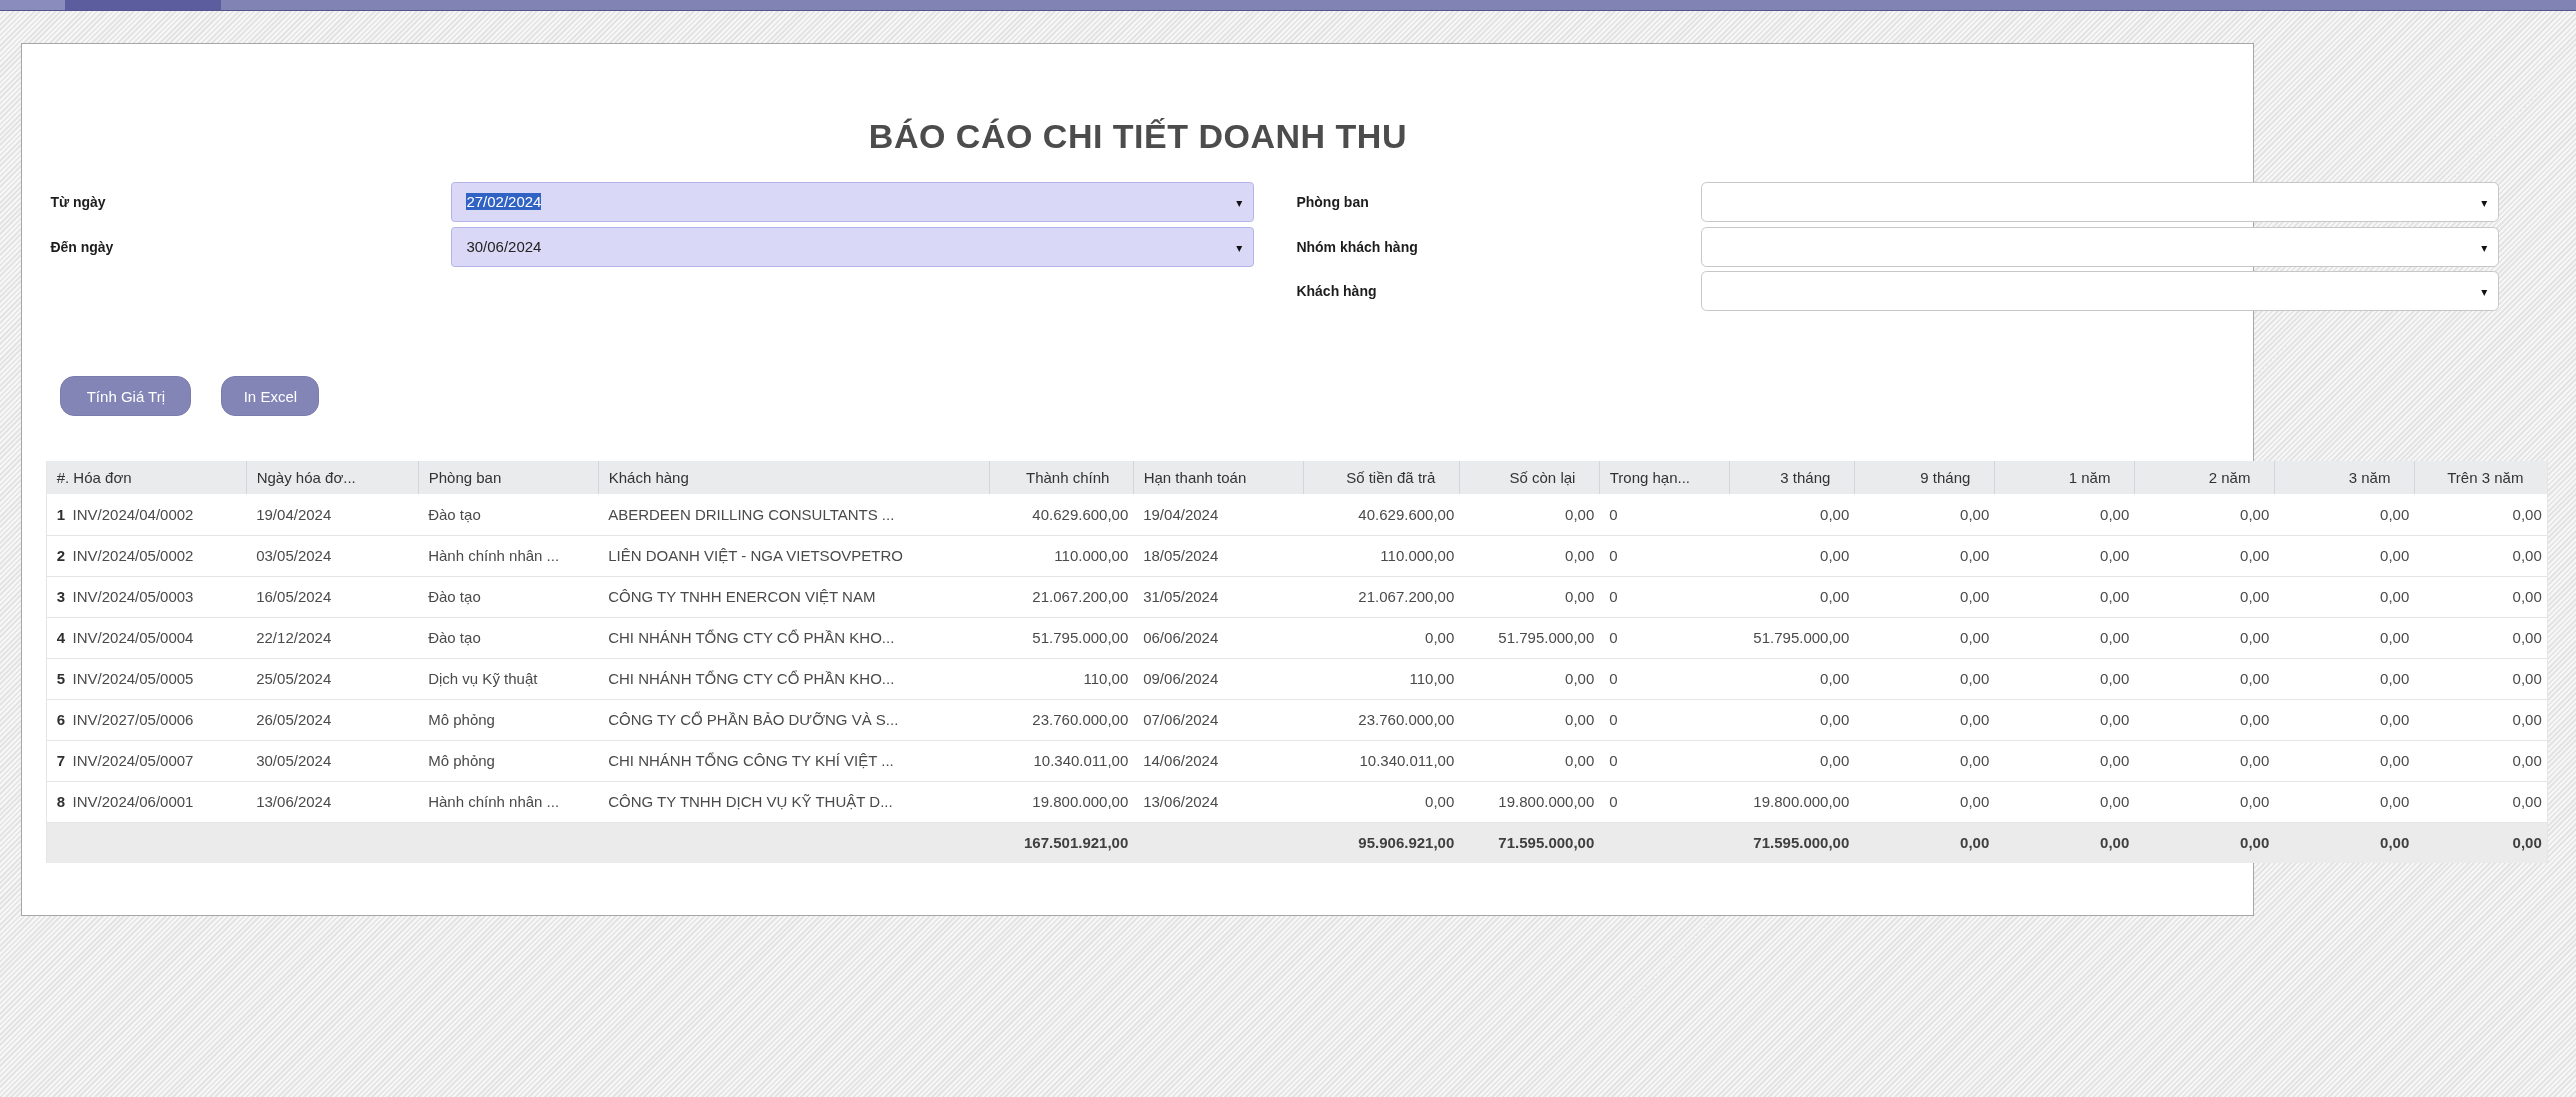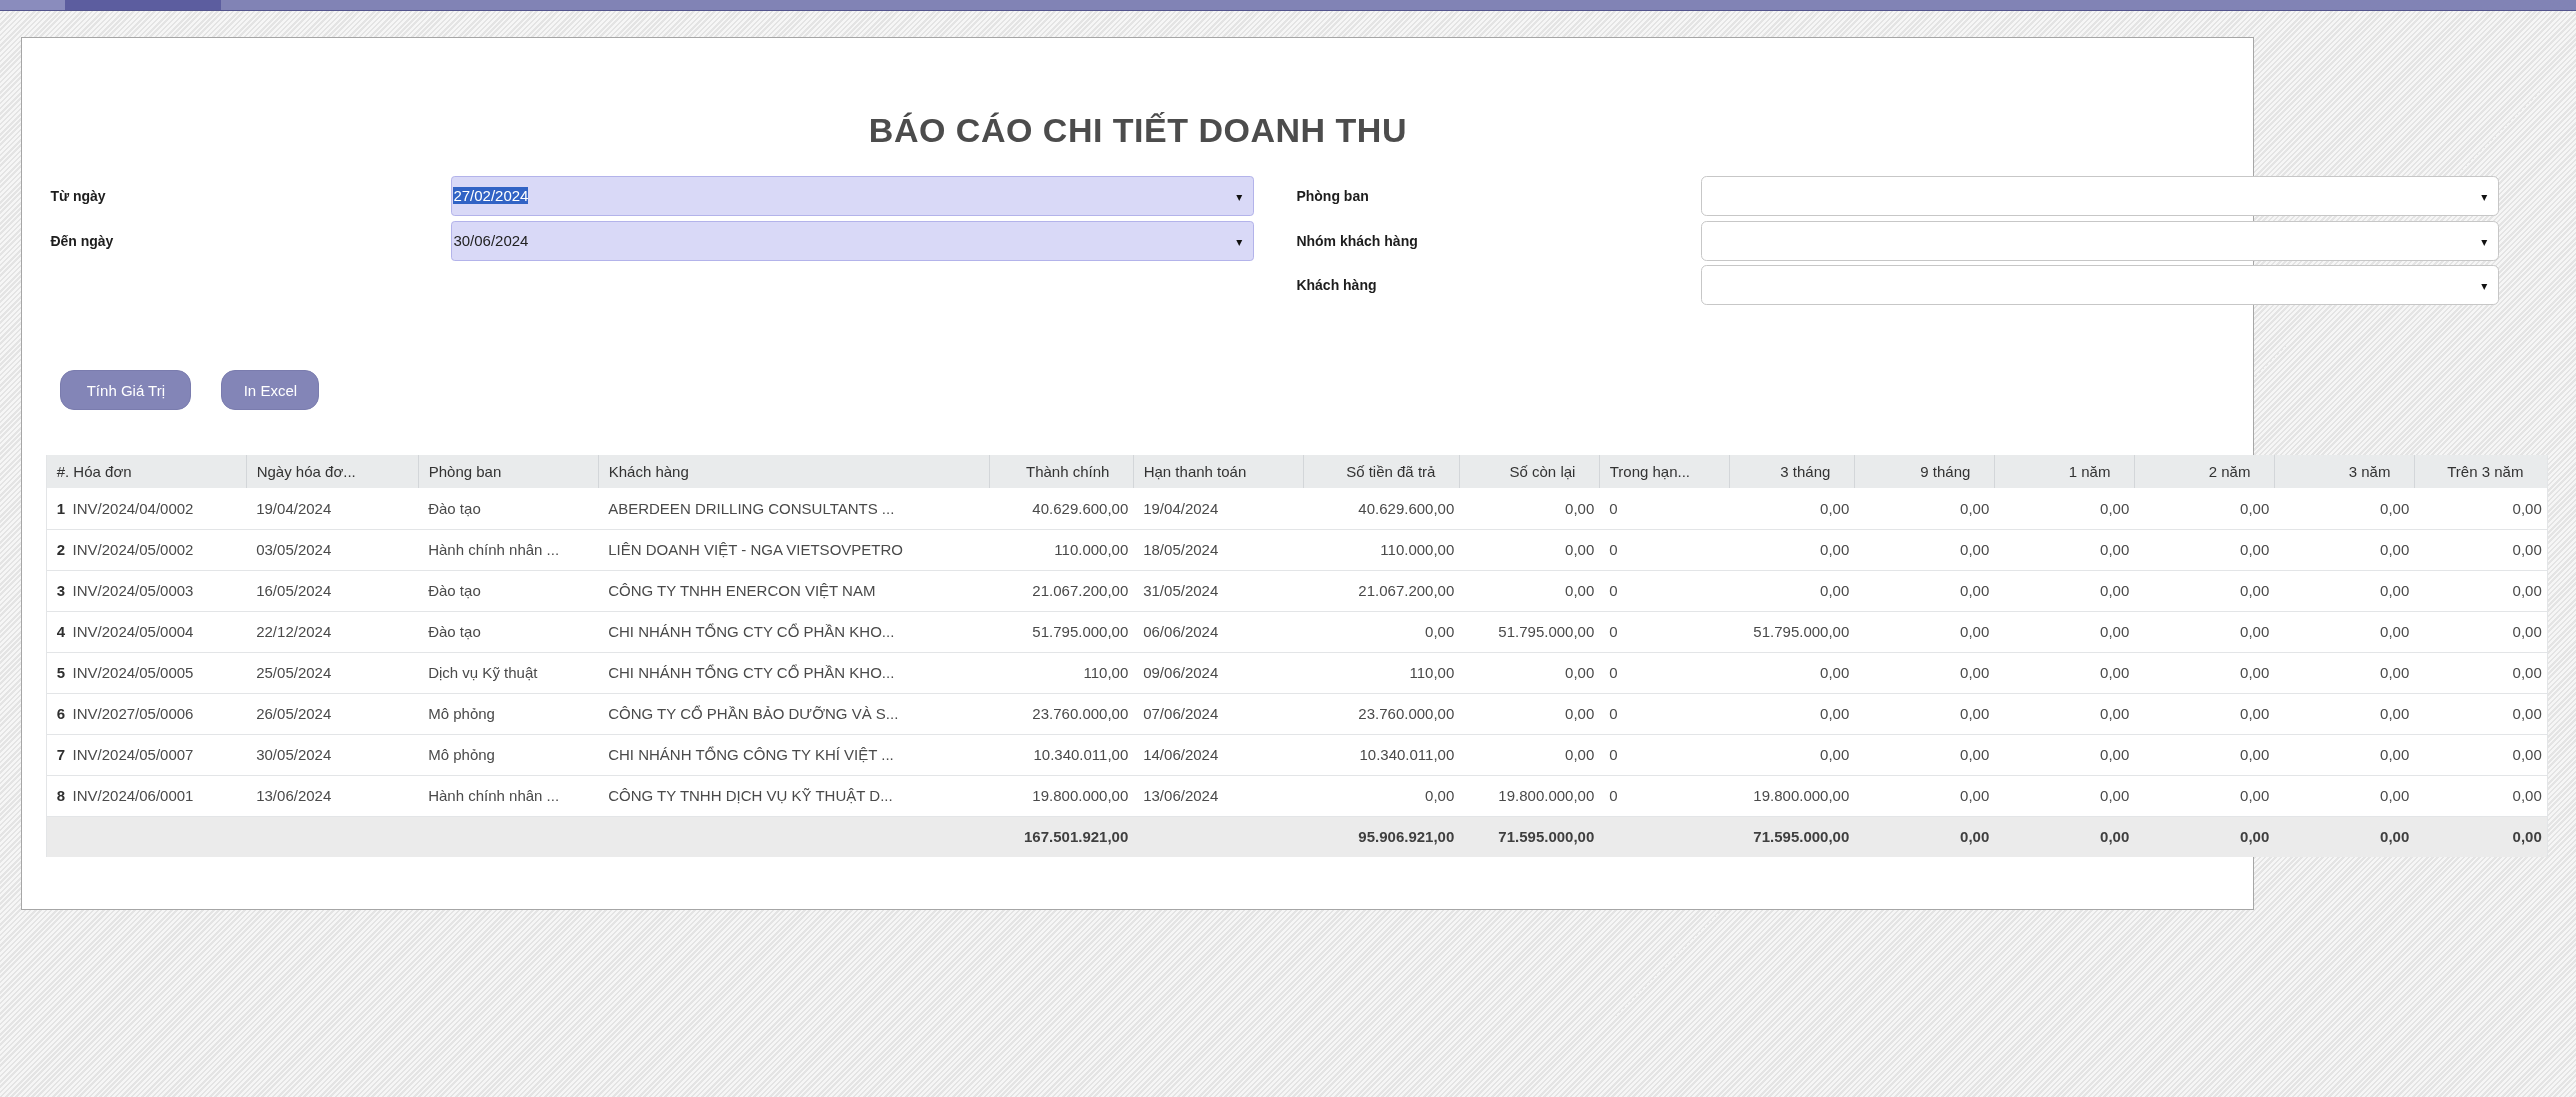--- a/index.html
+++ b/index.html
@@ -7,25 +7,25 @@
     position:relative;width:2576px;height:1097px;overflow:hidden;
     font-family:"Liberation Sans","DejaVu Sans",sans-serif;
     background:#ececec;
     background-image:repeating-linear-gradient(135deg, rgba(255,255,255,.55) 0 1.9px, rgba(0,0,0,.035) 1.9px 3.7px);
   }
   
   .topbar{position:absolute;left:0;top:0;width:2576px;height:10.2px;background:#8183b5;border-bottom:1.9px solid #53548c;}
   .topbar .seg1{position:absolute;left:0;top:0;width:65px;height:10.2px;background:#8a8cbd;}
   .topbar .seg2{position:absolute;left:65px;top:0;width:156px;height:10.2px;background:#5c5d9f;}
   
-  .card{position:absolute;left:21.4px;top:37px;width:2233px;height:873px;background:#fff;border:0.9px solid #a6a6a6;box-sizing:border-box;}
+  .card{position:absolute;left:21.4px;top:43px;width:2233px;height:873px;background:#fff;border:0.9px solid #a6a6a6;box-sizing:border-box;}
   .title{position:absolute;left:0;top:73px;width:100%;text-align:center;font-size:34px;font-weight:bold;color:#4c4c4c;letter-spacing:0.5px;}
   
   .flabel{position:absolute;font-size:14px;font-weight:bold;color:#1d1d1d;line-height:40px;white-space:nowrap;}
-  .combo{position:absolute;height:40px;box-sizing:border-box;border-radius:3.7px;line-height:38px;font-size:15px;color:#222;padding:0 28px 0 1px;white-space:nowrap;overflow:hidden;}
+  .combo{position:absolute;height:40px;box-sizing:border-box;border-radius:3.7px;line-height:38px;font-size:15px;color:#222;padding:0 28px 0 14px;white-space:nowrap;overflow:hidden;}
   .combo.date{width:803px;left:429px;background:#d9d9f7;border:0.9px solid #b3b3ea;}
   .combo.plain{width:798px;left:1679px;background:#fff;border:0.9px solid #c7c7c7;border-radius:5.6px;}
   .combo .arrow{position:absolute;right:11.2px;top:0;line-height:40px;font-size:12px;color:#111;}
   .sel{background:#3163c5;color:#fff;}
   
   .btn{position:absolute;height:40px;background:#8385b7;border:0.9px solid #7a7cae;border-radius:14px;color:#fff;font-size:15px;display:flex;align-items:center;justify-content:center;box-sizing:border-box;cursor:pointer;}
   
   .rpt{position:absolute;left:24px;top:417px;width:2501px;border-collapse:collapse;table-layout:fixed;border-left:0.9px solid #e3e5e7;border-right:0.9px solid #e3e5e7;}
   .rpt th{height:33px;background:#e9ebec;font-size:15px;font-weight:normal;color:#333;border-right:0.9px solid #d3d6d9;padding:0 9.3px;white-space:nowrap;overflow:hidden;box-sizing:border-box;}
   .rpt th:last-child{border-right:none;}

